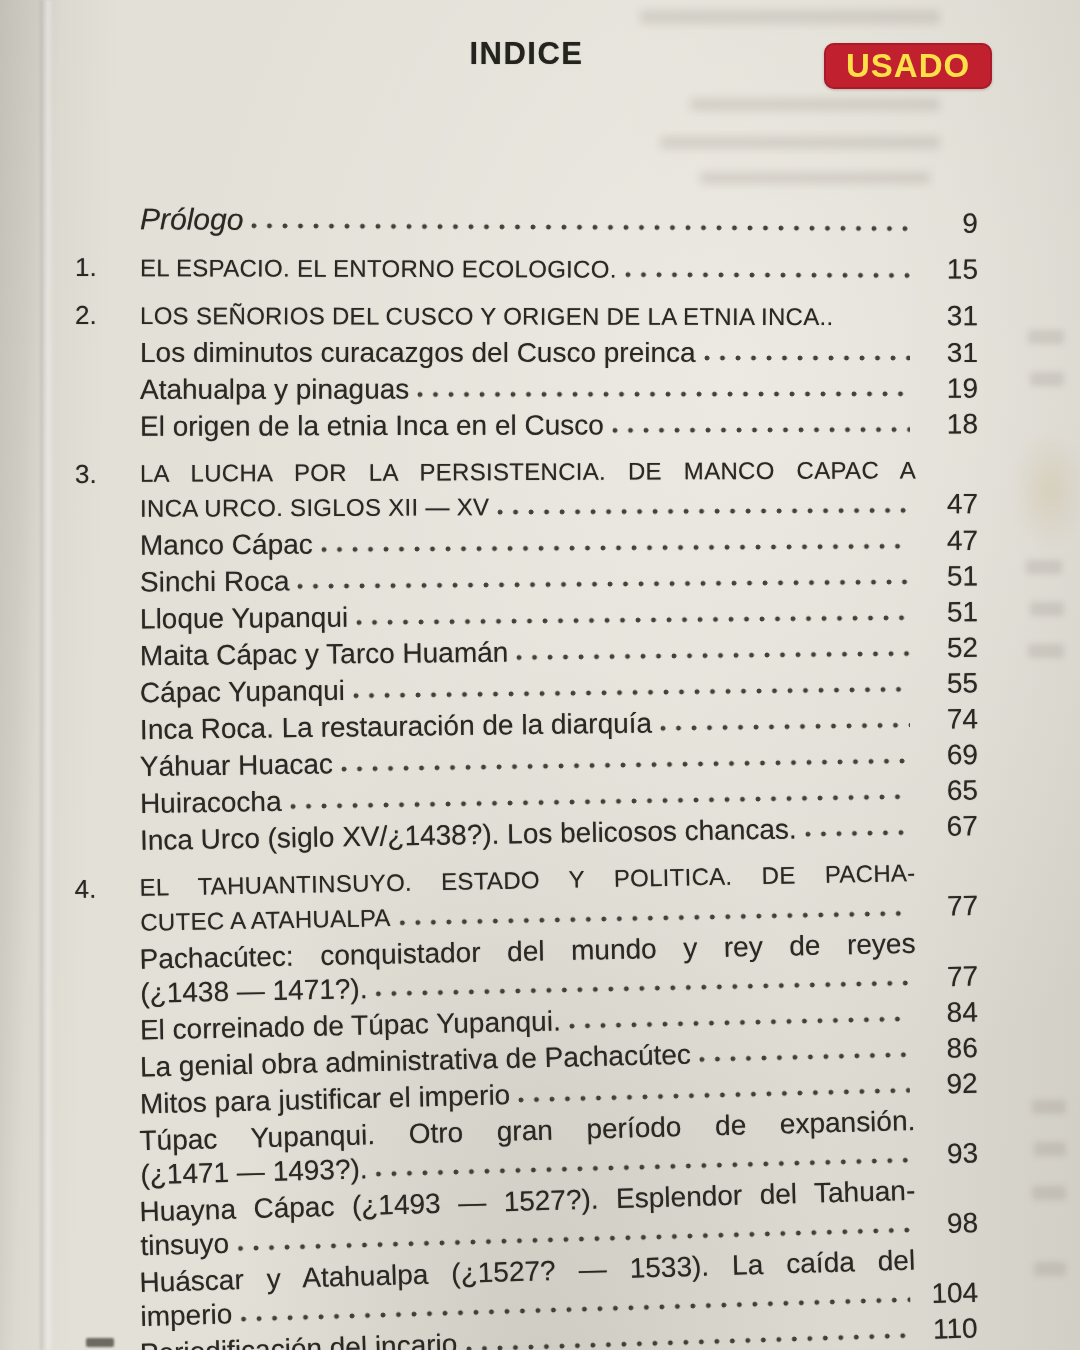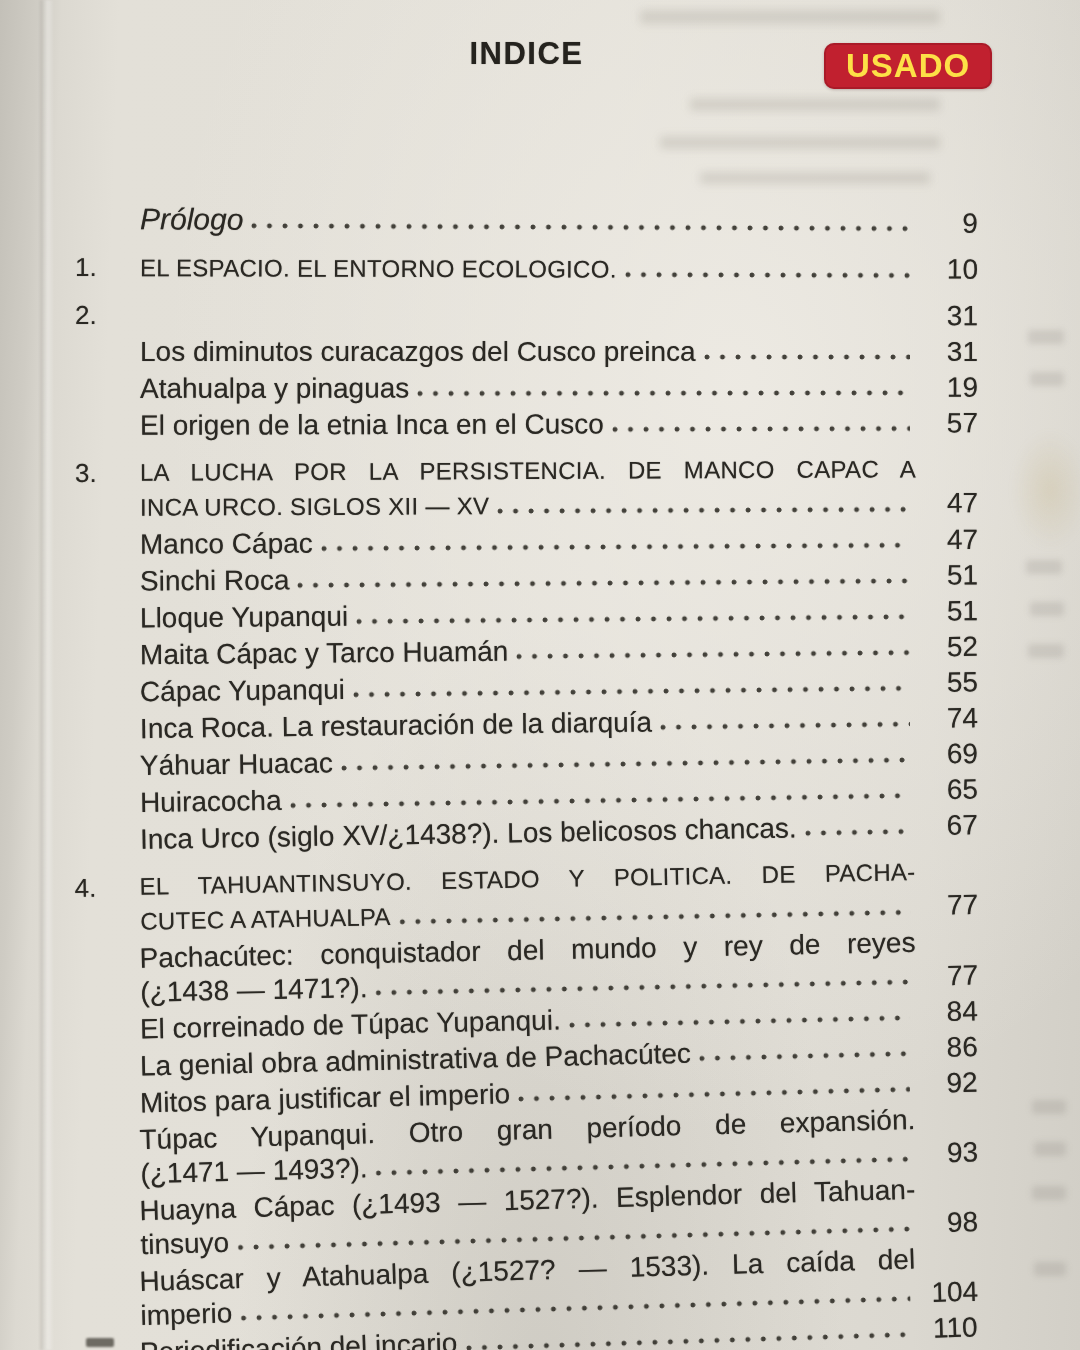--- a/index.html
+++ b/index.html
@@ -125,28 +125,29 @@
               <span class="page">9</span>
             </div>
           </div>
         </div>
         <div class="entry numbered caps" style="transform: rotate(0.17deg); transform-origin: left center;">
           <span class="num">1.</span>
           <div class="lines">
             <div class="line">
               <span class="txt">EL ESPACIO. EL ENTORNO ECOLOGICO.</span>
               <span class="leader dotted"></span>
-              <span class="page">10</span>
+              <span class="page">15</span>
             </div>
           </div>
         </div>
         <div class="entry numbered caps" style="transform: rotate(0.08deg); transform-origin: left center;">
           <span class="num">2.</span>
           <div class="lines">
             <div class="line">
+              <span class="txt">LOS SEÑORIOS DEL CUSCO Y ORIGEN DE LA ETNIA INCA..</span>
               <span class="leader"></span>
               <span class="page">31</span>
             </div>
           </div>
         </div>
         <div class="entry" style="transform: rotate(0deg); transform-origin: left center;">
           <span class="num"></span>
           <div class="lines">
             <div class="line">
               <span class="txt">Los diminutos curacazgos del Cusco preinca</span>
@@ -164,21 +165,21 @@
               <span class="page">19</span>
             </div>
           </div>
         </div>
         <div class="entry" style="transform: rotate(-0.17deg); transform-origin: left center;">
           <span class="num"></span>
           <div class="lines">
             <div class="line">
               <span class="txt">El origen de la etnia Inca en el Cusco</span>
               <span class="leader dotted"></span>
-              <span class="page">57</span>
+              <span class="page">18</span>
             </div>
           </div>
         </div>
         <div class="entry numbered caps" style="transform: rotate(-0.25deg); transform-origin: left center;">
           <span class="num">3.</span>
           <div class="lines">
             <div class="line justify">
               <span class="txt">LA LUCHA POR LA PERSISTENCIA. DE MANCO CAPAC A</span>
               <span class="leader"></span>
               <span class="page"></span>

